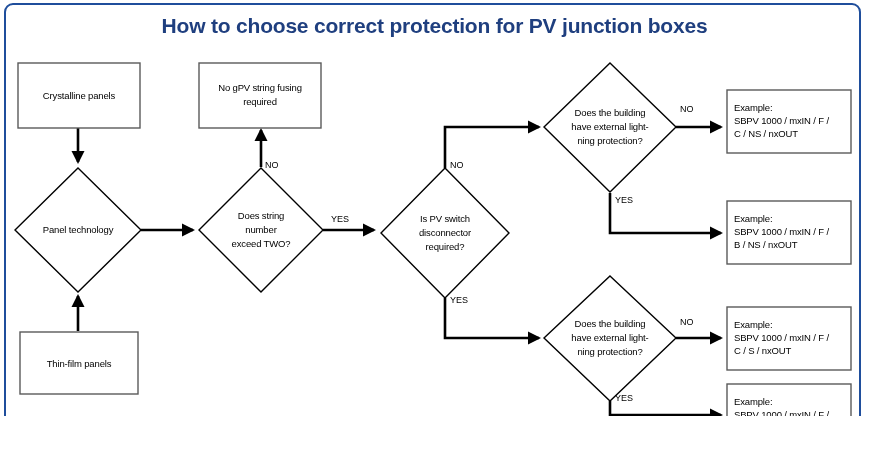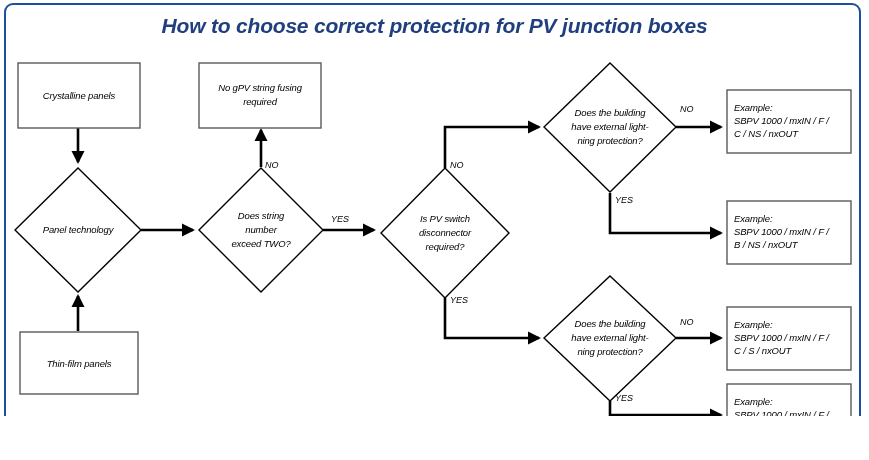--- a/index.html
+++ b/index.html
@@ -7,21 +7,20 @@
     padding: 0;
     background: #ffffff;
   }
   #page {
     position: relative;
     width: 869px;
     height: 416px;
     background: #ffffff;
     font-family: "Liberation Sans", sans-serif;
     overflow: hidden;
-    font-style: italic;
   }
   #frame {
     position: absolute;
     left: 4px;
     top: 3px;
     width: 857px;
     height: 449px;
     border: 2px solid #1F4E9C;
     border-radius: 9px;
     box-sizing: border-box;

